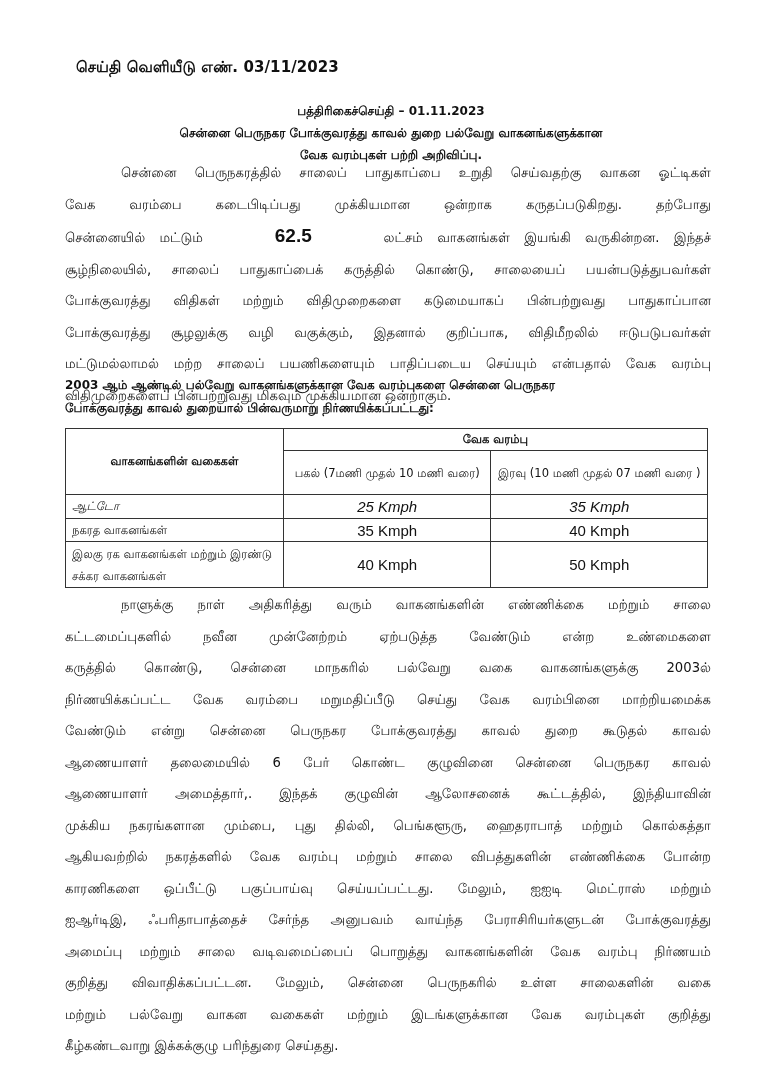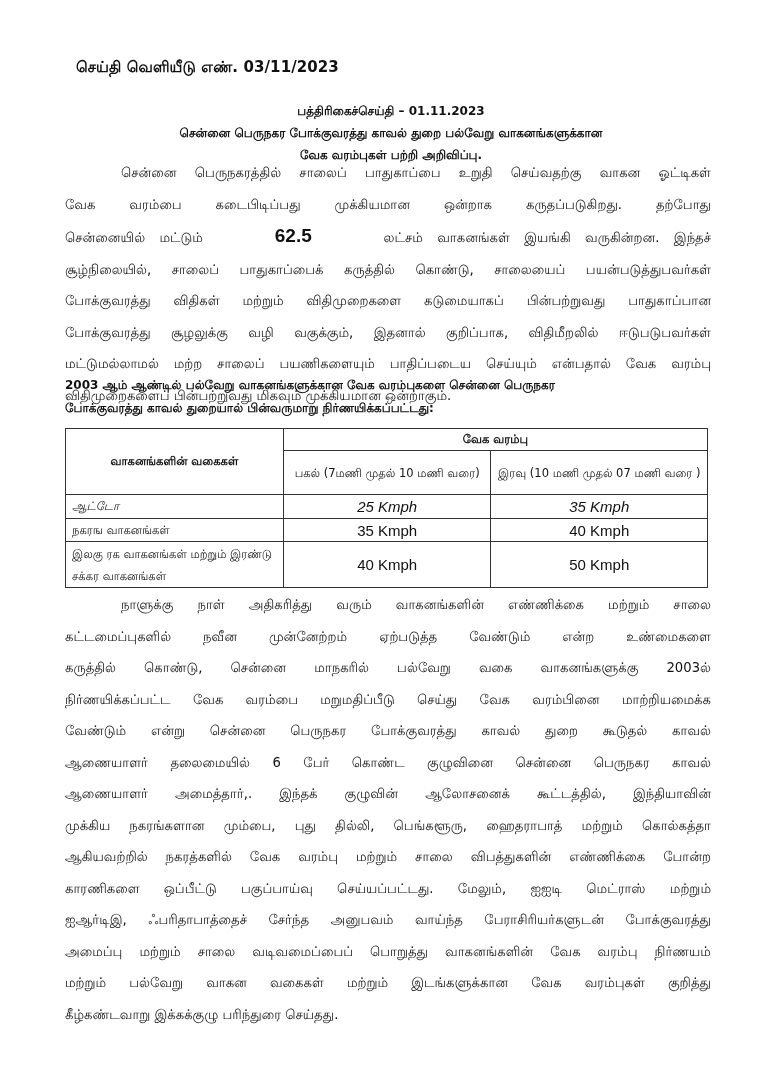--- a/index.html
+++ b/index.html
@@ -123,21 +123,21 @@
     <tr style="height:44px;">
       <th class="col-day center" style="line-height:22px;">பகல்  (7மணி முதல் 10 மணி வரை)</th>
       <th class="col-night center" style="line-height:22px;">இரவு  (10 மணி முதல் 07 மணி வரை )</th>
     </tr>
     <tr style="height:24px;font-style:italic;">
       <td>ஆட்டோ</td>
       <td class="center num">25 Kmph</td>
       <td class="center num">35 Kmph</td>
     </tr>
     <tr style="height:23px;">
-      <td>நகரங வாகனங்கள்</td>
+      <td>நகரத வாகனங்கள்</td>
       <td class="center num">35 Kmph</td>
       <td class="center num">40 Kmph</td>
     </tr>
     <tr style="height:46px;">
       <td style="line-height:22px;">இலகு ரக வாகனங்கள் மற்றும் இரண்டு சக்கர வாகனங்கள்</td>
       <td class="center num">40 Kmph</td>
       <td class="center num">50 Kmph</td>
     </tr>
   </tbody>
     </table>
@@ -148,17 +148,18 @@
     <span class="line">கருத்தில் கொண்டு, சென்னை மாநகரில் பல்வேறு வகை வாகனங்களுக்கு 2003ல்</span>
     <span class="line">நிர்ணயிக்கப்பட்ட வேக வரம்பை மறுமதிப்பீடு செய்து வேக வரம்பினை மாற்றியமைக்க</span>
     <span class="line">வேண்டும் என்று சென்னை பெருநகர போக்குவரத்து காவல் துறை கூடுதல் காவல்</span>
     <span class="line">ஆணையாளர் தலைமையில் 6 பேர் கொண்ட குழுவினை சென்னை பெருநகர காவல்</span>
     <span class="line">ஆணையாளர் அமைத்தார்,. இந்தக் குழுவின் ஆலோசனைக் கூட்டத்தில், இந்தியாவின்</span>
     <span class="line">முக்கிய நகரங்களான மும்பை, புது தில்லி, பெங்களூரு, ஹைதராபாத் மற்றும் கொல்கத்தா</span>
     <span class="line">ஆகியவற்றில் நகரத்களில் வேக வரம்பு மற்றும் சாலை விபத்துகளின் எண்ணிக்கை போன்ற</span>
     <span class="line">காரணிகளை ஒப்பீட்டு பகுப்பாய்வு செய்யப்பட்டது. மேலும், ஐஐடி மெட்ராஸ் மற்றும்</span>
     <span class="line">ஐஆர்டிஇ, ஃபரிதாபாத்தைச் சேர்ந்த அனுபவம் வாய்ந்த பேராசிரியர்களுடன் போக்குவரத்து</span>
     <span class="line">அமைப்பு மற்றும் சாலை வடிவமைப்பைப் பொறுத்து வாகனங்களின் வேக வரம்பு நிர்ணயம்</span>
+    <span class="line">குறித்து விவாதிக்கப்பட்டன. மேலும், சென்னை பெருநகரில் உள்ள சாலைகளின் வகை</span>
     <span class="line">மற்றும் பல்வேறு வாகன வகைகள் மற்றும் இடங்களுக்கான வேக வரம்புகள் குறித்து</span>
     <span class="line last">கீழ்கண்டவாறு இக்கக்குழு பரிந்துரை செய்தது.</span>
   </div>
 
 </div>
 
 </body></html>

